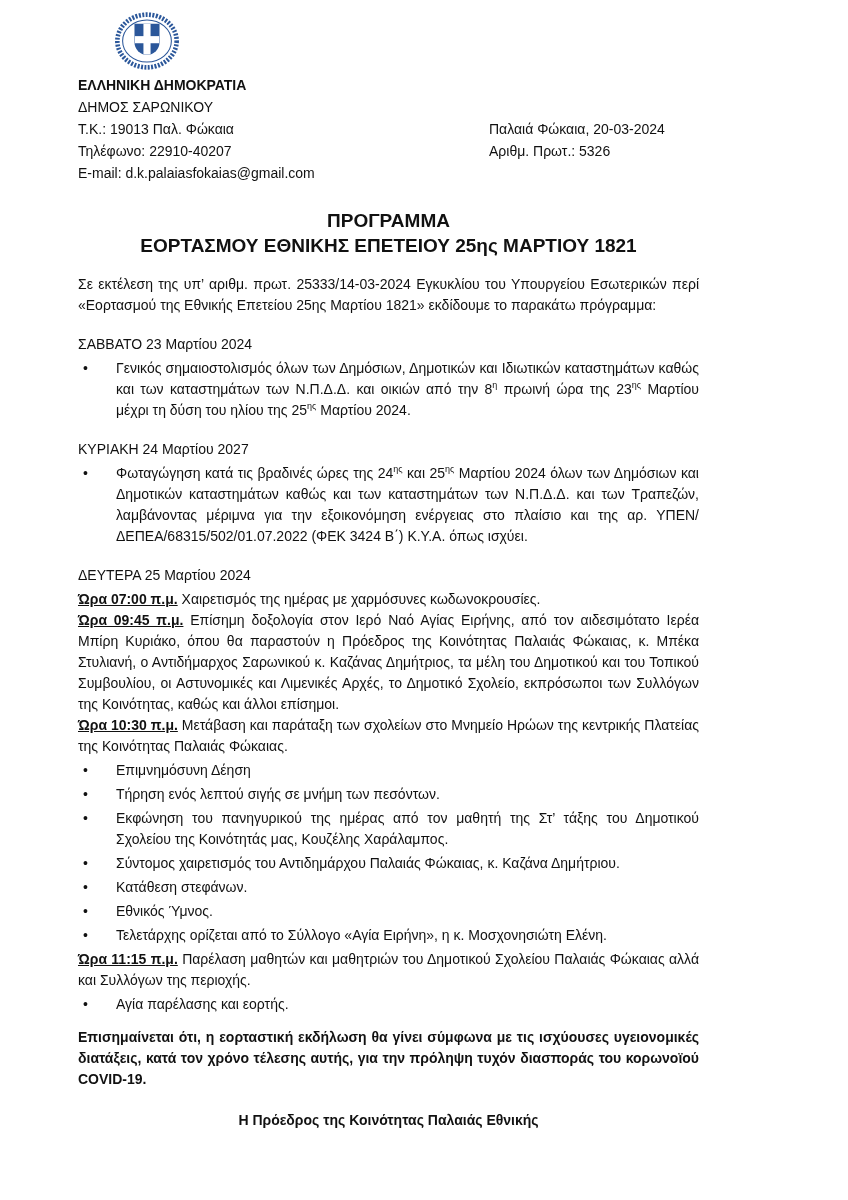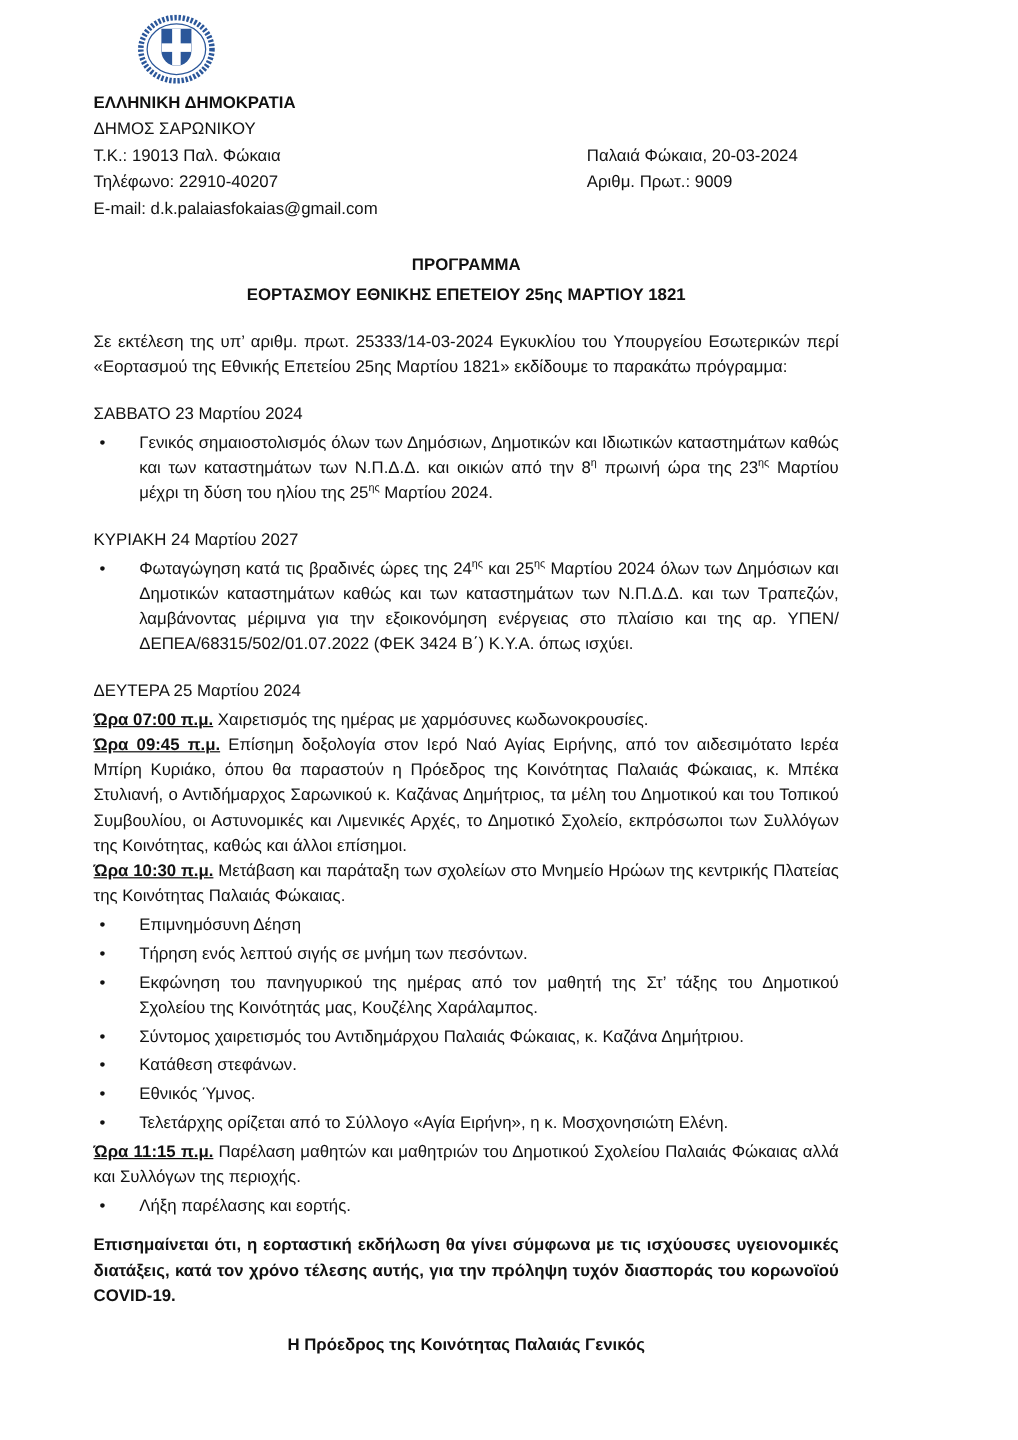--- a/index.html
+++ b/index.html
@@ -8,21 +8,21 @@
     box-sizing:border-box;width:777px;height:1200px;
     padding:12px 78px 0 78px;
     font-family:"Liberation Sans",sans-serif;
     font-size:14px;line-height:21px;color:#111;
   }
   .letterhead{line-height:22px;}
   .emblem{margin:0 0 4px 36px;width:66px;height:58px;}
   .h-bold{font-weight:bold;}
   .row{position:relative;}
   .right-col{position:absolute;left:389px;top:0;white-space:nowrap;margin-left:22px;}
-  .doc-title{text-align:center;font-weight:bold;font-size:14px;line-height:25px;margin-top:24px;}
+  .doc-title{text-align:center;font-weight:bold;font-size:19px;line-height:25px;margin-top:24px;}
   .intro{text-align:justify;margin:16px 0 0 0;}
   .sec-heading{font-weight:normal;margin:18px 0 3px 0;}
   .bullet-item{display:flex;margin:3px 0;}
   .bullet-marker{flex:0 0 38px;padding-left:5px;box-sizing:border-box;}
   .bullet-text{flex:1;text-align:justify;}
   .time-entry{text-align:justify;}
   .time-label{font-weight:bold;text-decoration:underline;}
   sup{font-size:9px;line-height:0;vertical-align:super;}
   .notice{font-weight:bold;text-align:justify;margin:12px 0 0 0;}
   .sig-title{text-align:center;font-weight:bold;margin-top:20px;}
@@ -51,21 +51,21 @@
       </svg>
     </div>
     <div class="h-bold">ΕΛΛΗΝΙΚΗ ΔΗΜΟΚΡΑΤΙΑ</div>
     <div>ΔΗΜΟΣ ΣΑΡΩΝΙΚΟΥ</div>
     <div class="row">
       <span>Τ.Κ.: 19013 Παλ. Φώκαια</span>
       <span class="right-col">Παλαιά Φώκαια, 20-03-2024</span>
     </div>
     <div class="row">
       <span>Τηλέφωνο: 22910-40207</span>
-      <span class="right-col">Αριθμ. Πρωτ.: 9009</span>
+      <span class="right-col">Αριθμ. Πρωτ.: 5326</span>
     </div>
     <div>E-mail: d.k.palaiasfokaias@gmail.com</div>
   </div>
 
   <div class="doc-title">
     <div>ΠΡΟΓΡΑΜΜΑ</div>
     <div>ΕΟΡΤΑΣΜΟΥ ΕΘΝΙΚΗΣ ΕΠΕΤΕΙΟΥ 25ης ΜΑΡΤΙΟΥ 1821</div>
   </div>
 
   <p class="intro">Σε εκτέλεση της υπ’ αριθμ. πρωτ. 25333/14-03-2024 Εγκυκλίου του Υπουργείου Εσωτερικών περί «Εορτασμού της Εθνικής Επετείου 25ης Μαρτίου 1821» εκδίδουμε το παρακάτω πρόγραμμα:</p>
@@ -109,21 +109,21 @@
         <span class="bullet-marker">•</span>
         <span class="bullet-text">Εθνικός Ύμνος.</span>
       </div>
       <div class="bullet-item">
         <span class="bullet-marker">•</span>
         <span class="bullet-text">Τελετάρχης ορίζεται από το Σύλλογο «Αγία Ειρήνη», η κ. Μοσχονησιώτη Ελένη.</span>
       </div>
       <div class="time-entry"><span class="time-label">Ώρα 11:15 π.μ.</span><span class="time-text"> Παρέλαση μαθητών και μαθητριών του Δημοτικού Σχολείου Παλαιάς Φώκαιας αλλά και Συλλόγων της περιοχής.</span></div>
       <div class="bullet-item">
         <span class="bullet-marker">•</span>
-        <span class="bullet-text">Λήξη παρέλασης και εορτής.</span>
+        <span class="bullet-text">Αγία παρέλασης και εορτής.</span>
       </div>
     </div>
 
   <p class="notice">Επισημαίνεται ότι, η εορταστική εκδήλωση θα γίνει σύμφωνα με τις ισχύουσες υγειονομικές διατάξεις, κατά τον χρόνο τέλεσης αυτής, για την πρόληψη τυχόν διασποράς του κορωνοϊού COVID-19.</p>
 
-  <div class="sig-title">Η Πρόεδρος της Κοινότητας Παλαιάς Γενικός</div>
+  <div class="sig-title">Η Πρόεδρος της Κοινότητας Παλαιάς Εθνικής</div>
 
 </div>
 
 </body></html>

